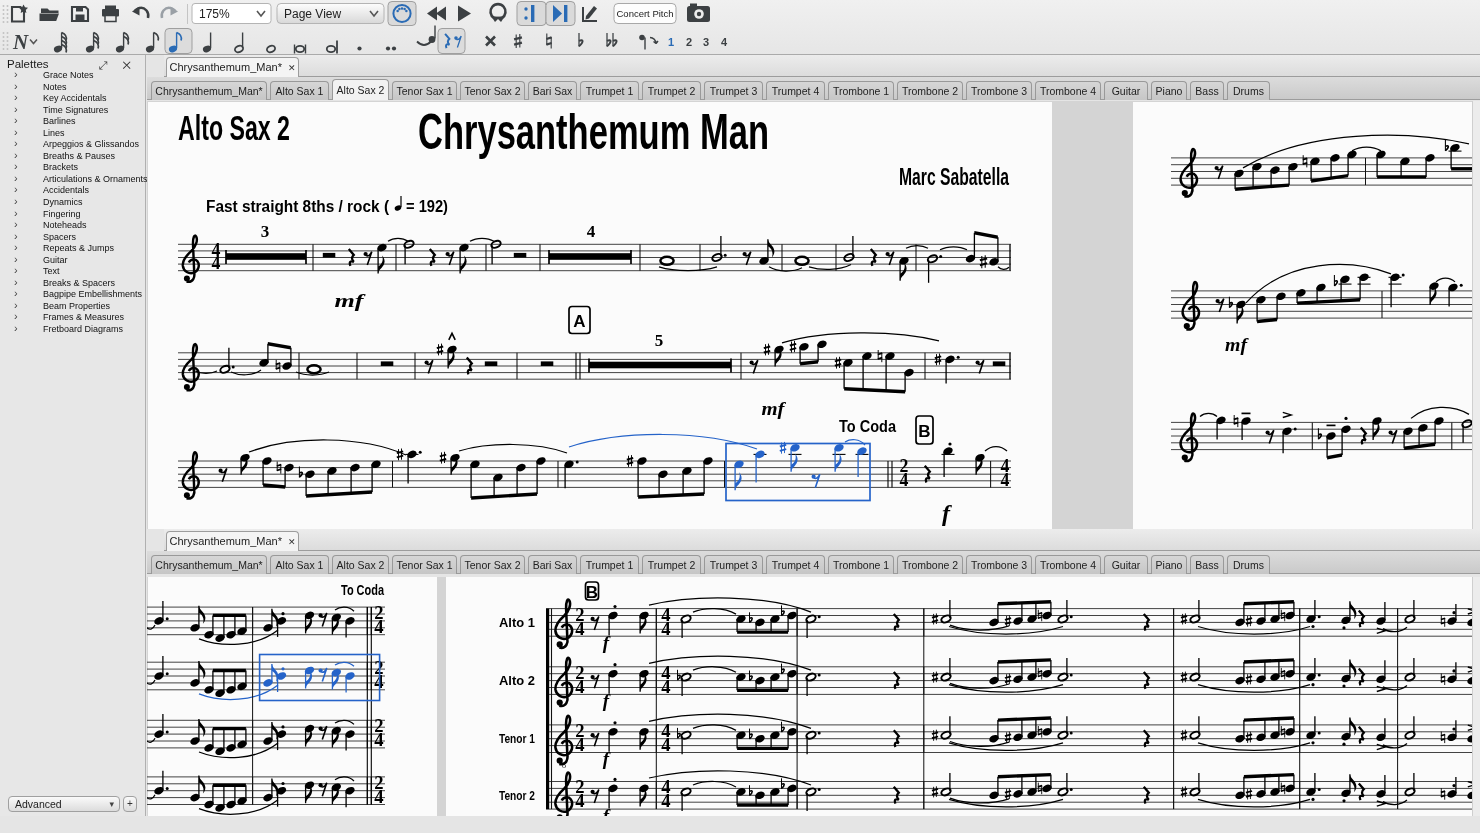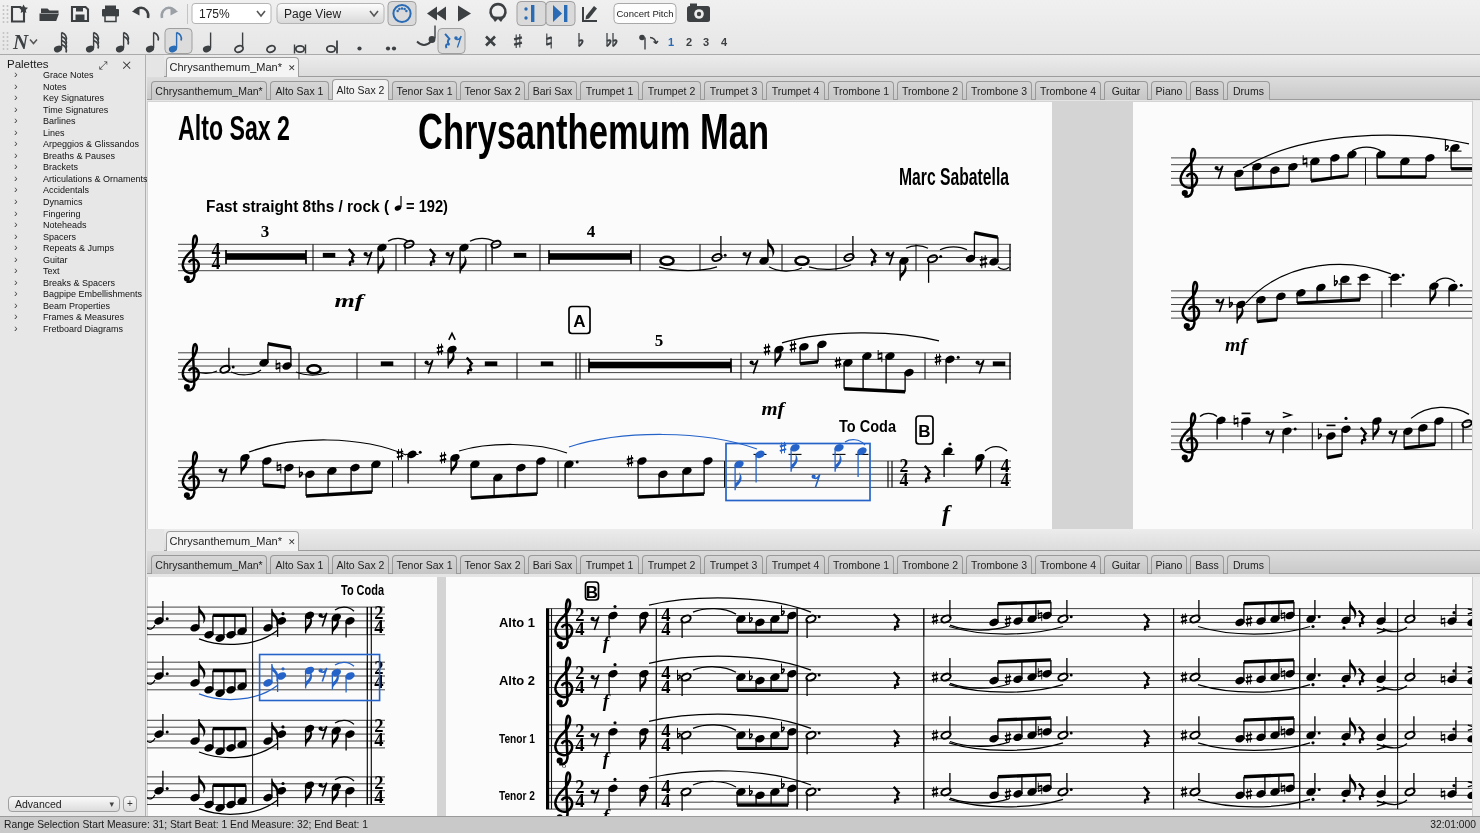--- a/index.html
+++ b/index.html
@@ -176,21 +176,21 @@
         <text x="686" y="46.0" font-size="11" font-weight="bold" fill="#3c4043">2</text>
         <text x="703" y="46.0" font-size="11" font-weight="bold" fill="#3c4043">3</text>
         <text x="721" y="46.0" font-size="11" font-weight="bold" fill="#3c4043">4</text>
       </svg>
     </div>
     <div id="palette">
       <div class="hd">Palettes</div>
       <div class="icns">⤢ ✕</div>
       <div class="it">Grace Notes</div>
       <div class="it">Notes</div>
-      <div class="it">Key Signatures</div>
+      <div class="it">Key Accidentals</div>
       <div class="it">Time Signatures</div>
       <div class="it">Barlines</div>
       <div class="it">Lines</div>
       <div class="it">Arpeggios &amp; Glissandos</div>
       <div class="it">Breaths &amp; Pauses</div>
       <div class="it">Brackets</div>
       <div class="it">Articulations &amp; Ornaments</div>
       <div class="it">Accidentals</div>
       <div class="it">Dynamics</div>
       <div class="it">Fingering</div>
@@ -1421,16 +1421,12 @@
           <line x1="924.8" y1="608.6" x2="924.8" y2="809.1" stroke="#111" stroke-width="1.0"></line>
           <line x1="1174.6" y1="608.6" x2="1174.6" y2="809.1" stroke="#111" stroke-width="1.0"></line>
           <line x1="1300.7" y1="608.6" x2="1300.7" y2="809.1" stroke="#111" stroke-width="1.0"></line>
           <line x1="1398.6" y1="608.6" x2="1398.6" y2="809.1" stroke="#111" stroke-width="1.0"></line>
           <rect x="586.5" y="582.0" width="13" height="18" rx="3" fill="none" stroke="#000" stroke-width="1.7"></rect>
           <text x="593.0" y="597.5" font-family="Liberation Sans" font-weight="bold" font-style="normal" font-size="17" text-anchor="middle" fill="#000">B</text>
         </svg>
         <div style="position:absolute;right:0;top:0;width:8px;height:100%;background:#ececec;border-left:1px solid #cfcfcf"></div>
       </div>
     </div>
-    <div id="status">
-      <span class="l">Range Selection Start Measure: 31; Start Beat: 1 End Measure: 32; End Beat: 1</span>
-      <span class="r">32:01:000</span>
-    </div>
   </div>
 </body></html>

